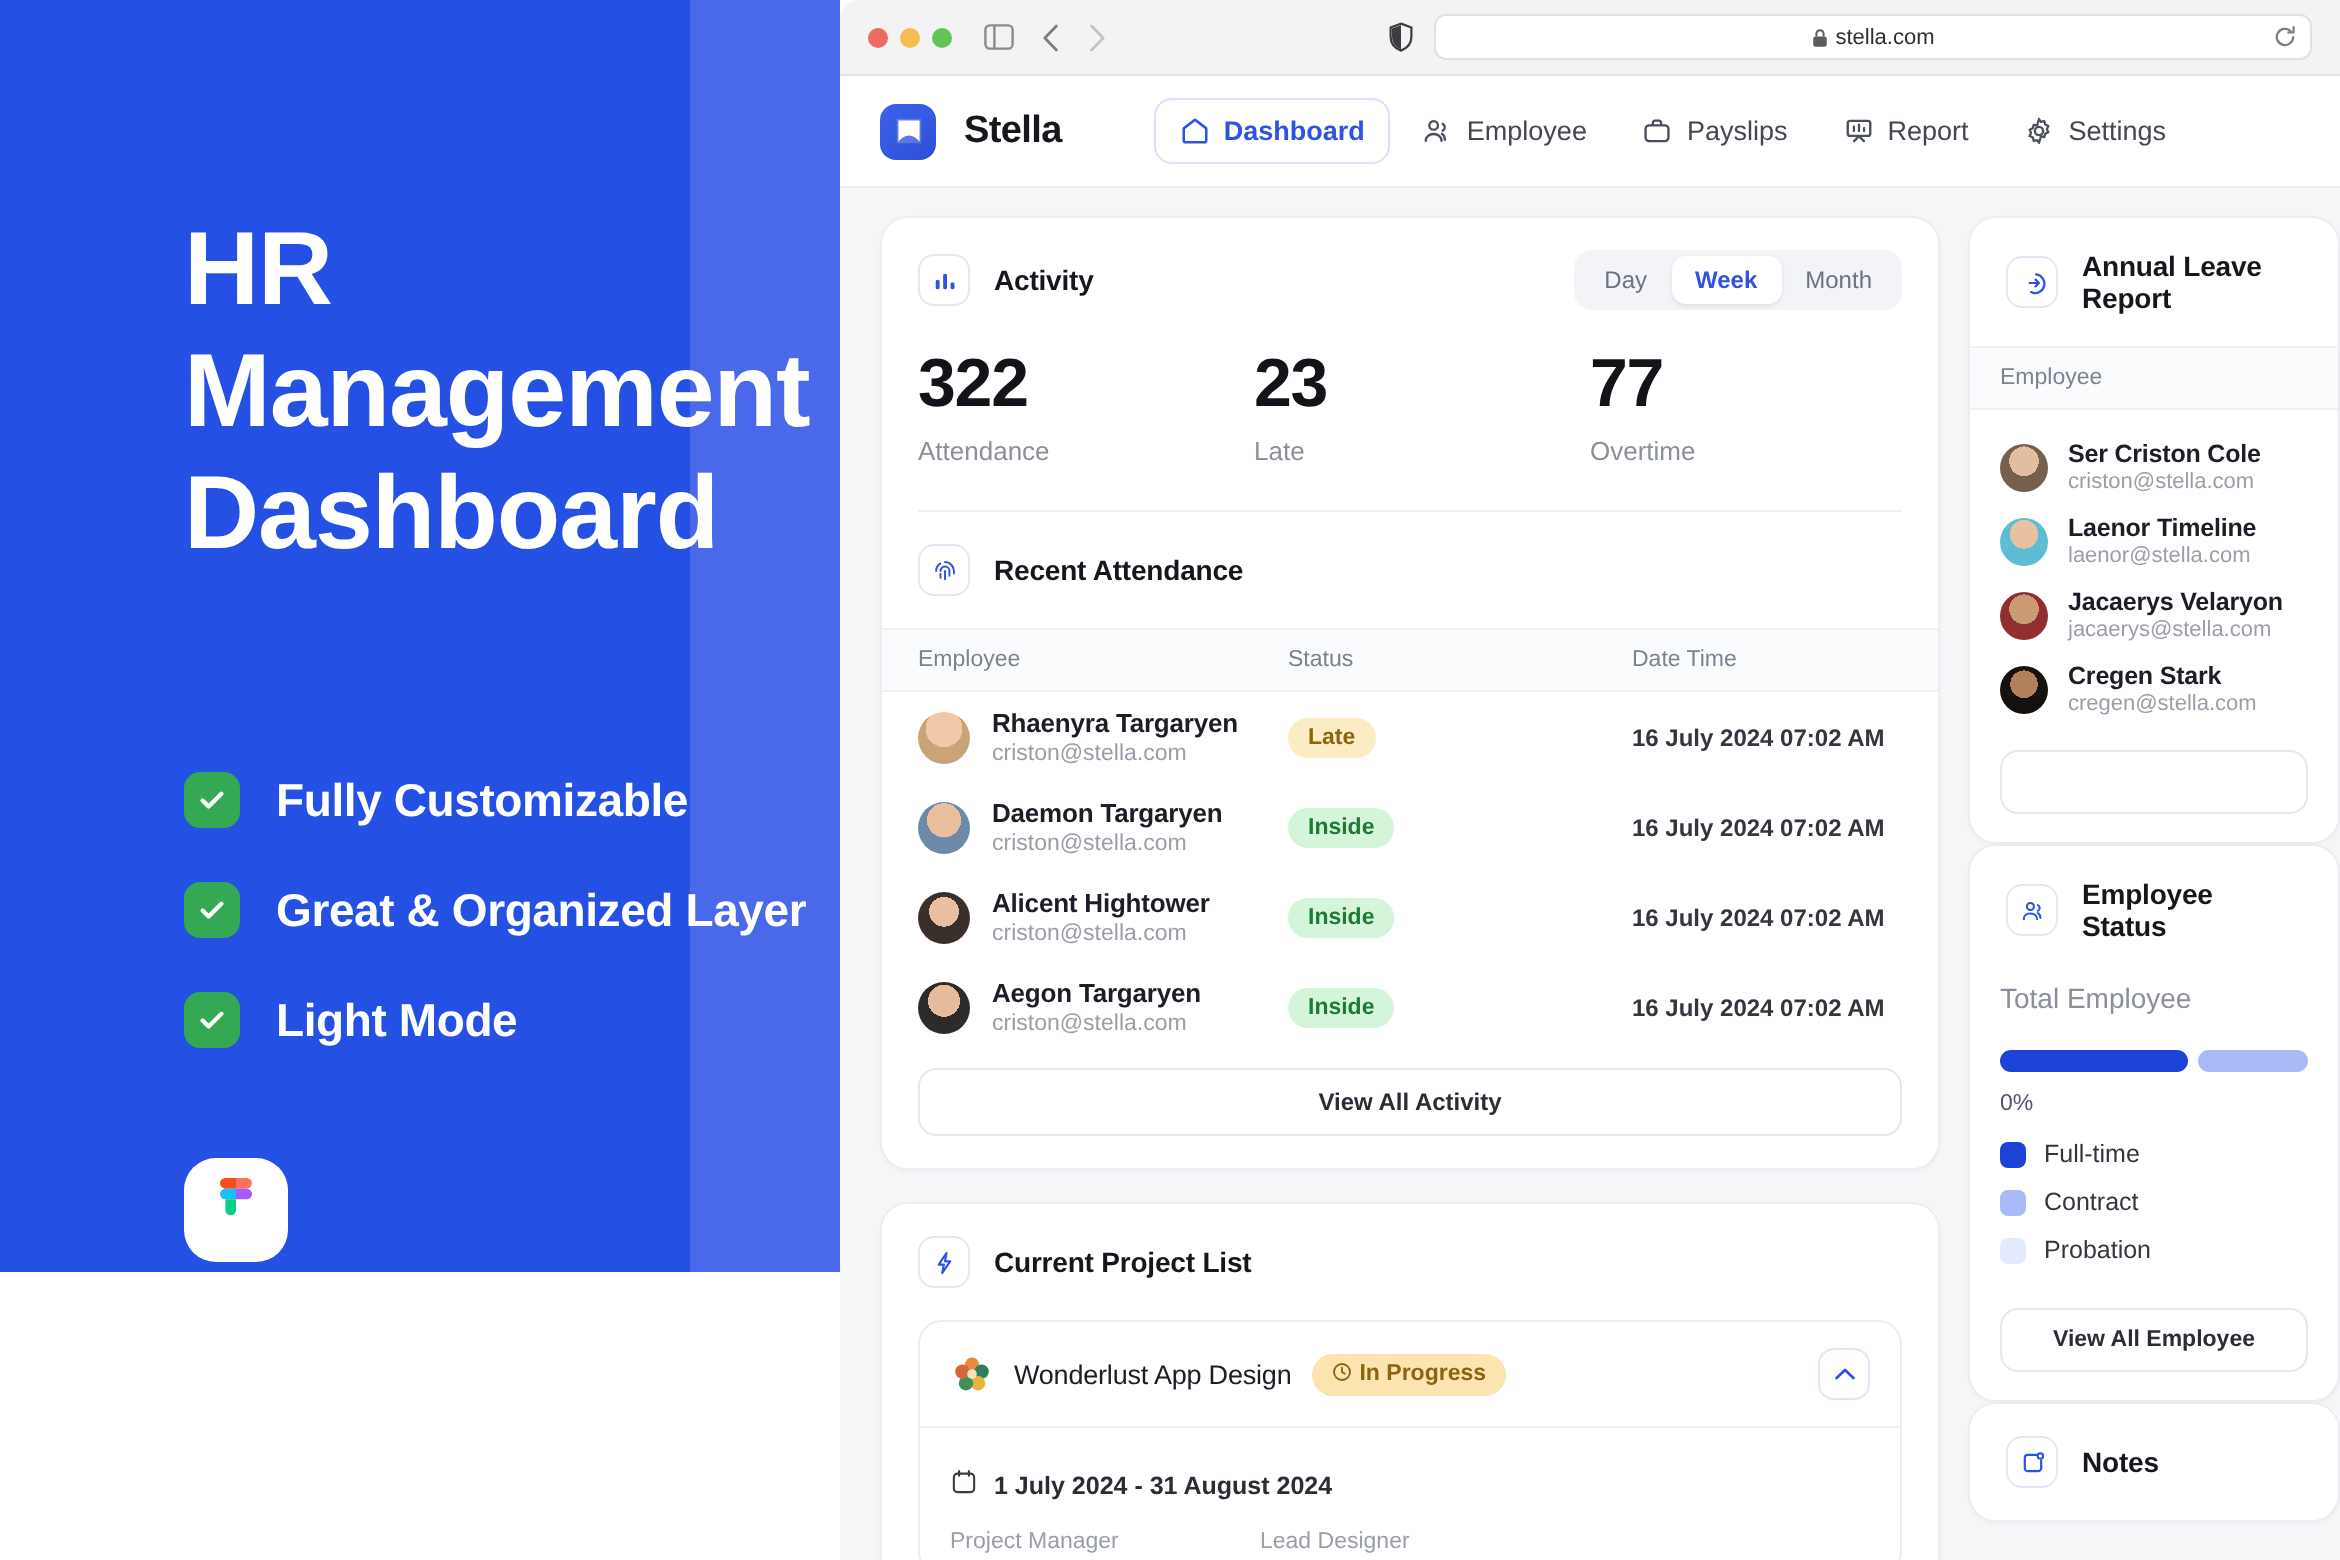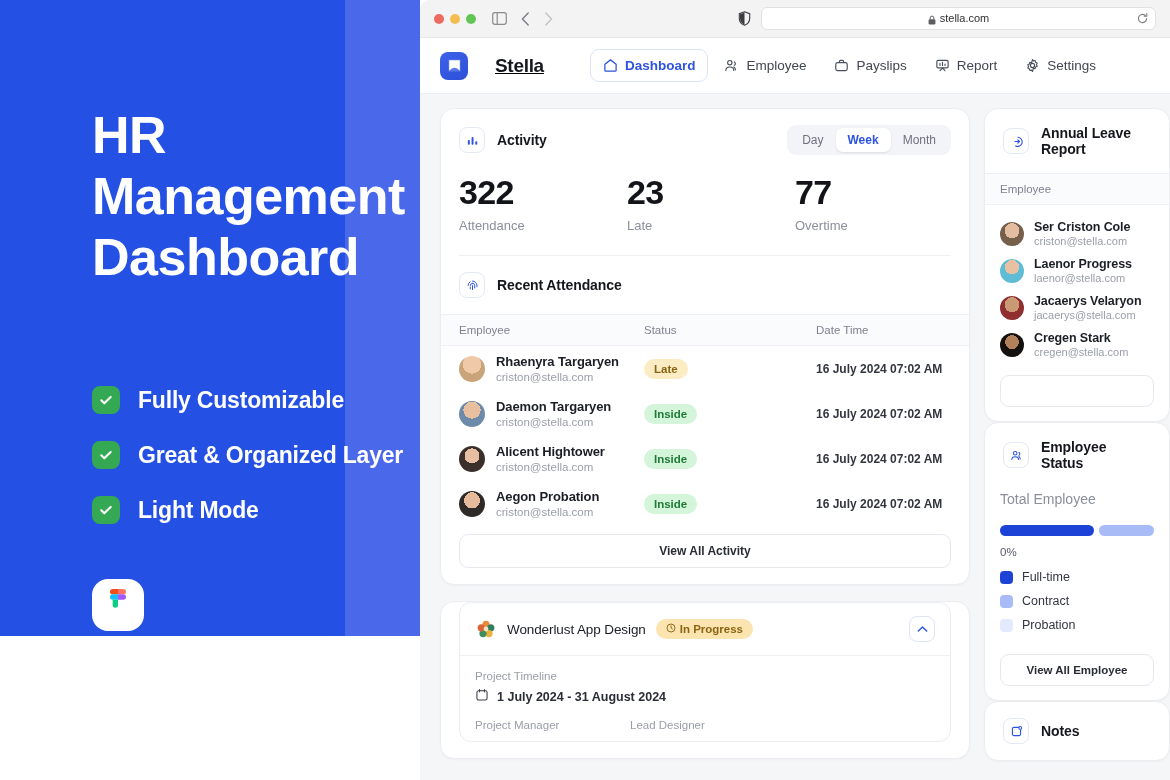--- a/index.html
+++ b/index.html
@@ -71,38 +71,38 @@
   .dot { width: 10px; height: 10px; border-radius: 50%; }
   .dot.red { background: #ec6a5f; }
   .dot.yellow { background: #f4bd4f; }
   .dot.green { background: #61c554; }
   .chrome-icon { color: #8b8b90; display: flex; align-items: center; }
   .chrome-icon svg { display: block; }
   .sidebar-toggle { margin-right: 14px; }
   .nav-arrows { display: flex; gap: 14px; color: #b0b0b5; }
   .shield-wrap { margin-left: auto; margin-right: 10px; color: #4a4a4f; }
   .urlbar {
-    width: 395px; height: 23px; background: #ffffff;
+    width: 439px; height: 23px; background: #ffffff;
     border: 1px solid #e1e1e4;
     border-radius: 6px;
     display: flex; align-items: center; justify-content: center;
     position: relative;
   }
   .urlbar-text { font-size: 11px; color: #303034; }
   .lock { margin-right: 4px; display: inline-flex; vertical-align: middle; }
   .reload { position: absolute; right: 7px; color: #7d7d82; display: flex; }
 
   
   .app-header {
     height: 56px; background: #ffffff;
     display: flex; align-items: center;
     padding: 0 0 0 20px;
     border-bottom: 1px solid #eceef1;
   }
-  .brand { display: flex; align-items: center; gap: 27px; text-decoration: underline; }
+  .brand { display: flex; align-items: center; gap: 14px; }
   .brand-mark {
     width: 28px; height: 28px; border-radius: 8px;
     background: linear-gradient(145deg,#3d62ea,#2d4fd8);
     display: flex; align-items: center; justify-content: center;
   }
   .brand-name { font-size: 19px; font-weight: 700; color: #15171c; letter-spacing: -0.3px; }
   .topnav { display: flex; align-items: center; gap: 4px; margin-left: 46px; }
   .nav-item {
     display: flex; align-items: flex-end; gap: 7px;
     padding: 8px 12px; border-radius: 9px;
@@ -499,32 +499,40 @@
             <div class="sta-cell"><span class="badge inside">Inside</span></div>
             <div class="dat-cell">16 July 2024 07:02 AM</div>
           </div>
 
           <div class="tbl-row">
             <div class="emp-cell">
               <span class="avatar">
                   <span class="face" style="background:radial-gradient(circle at 50% 36%,#e5bb9c 0 38%,#2e2a28 38% 100%)"></span>
                 </span>
               <span>
-                <div class="emp-name">Aegon Probation</div>
+                <div class="emp-name">Aegon Targaryen</div>
                 <div class="emp-mail">criston@stella.com</div>
               </span>
             </div>
             <div class="sta-cell"><span class="badge inside">Inside</span></div>
             <div class="dat-cell">16 July 2024 07:02 AM</div>
           </div>
 
           <div class="ghost-btn">View All Activity</div>
         </div>
 
         <div class="card">
+          <div class="card-head">
+            <span class="icon-tile">
+              <svg width="13" height="13" viewBox="0 0 14 14" fill="none">
+                <path d="M7.8 1.6L3.6 7.9h2.8l-.9 4.5 4.3-6.3H7z" stroke="#2d53e0" stroke-width="1.15" stroke-linejoin="round"></path>
+              </svg>
+            </span>
+            <span class="card-title">Current Project List</span>
+          </div>
 
           <div class="project-box">
             <div class="project-top">
               <span class="project-emoji">
                 <svg width="20" height="20" viewBox="0 0 20 20">
                   <circle cx="10" cy="5.4" r="3.6" fill="#e88a3c"></circle>
                   <circle cx="14.8" cy="8.8" r="3.6" fill="#2f7d62"></circle>
                   <circle cx="13" cy="14.6" r="3.6" fill="#e8b23c"></circle>
                   <circle cx="7" cy="14.6" r="3.6" fill="#3f8f5c"></circle>
                   <circle cx="5.2" cy="8.8" r="3.6" fill="#d9643a"></circle>
@@ -542,21 +550,20 @@
                 <span>In Progress</span>
               </span>
               <span class="collapse-btn">
                 <svg width="11" height="8" viewBox="0 0 12 8" fill="none">
                     <path d="M1.4 6.2L6 1.8l4.6 4.4" stroke="#2d53e0" stroke-width="1.5" stroke-linecap="round" stroke-linejoin="round"></path>
                   </svg>
               </span>
             </div>
 
             <div class="project-body">
-              <div class="field-label">Project Timeline</div>
               <div class="field-value">
                 <span>
                   <svg width="14" height="14" viewBox="0 0 16 16" fill="none">
                     <rect x="2.2" y="3.2" width="11.6" height="10.6" rx="2" stroke="#3a3d46" stroke-width="1.2"></rect>
                     <path d="M5.2 1.8v2.6M10.8 1.8v2.6" stroke="#3a3d46" stroke-width="1.2" stroke-linecap="round"></path>
                   </svg>
                 </span>
                 <span>1 July 2024 - 31 August 2024</span>
               </div>
 
@@ -597,21 +604,21 @@
               <span>
                 <div class="side-name">Ser Criston Cole</div>
                 <div class="side-mail">criston@stella.com</div>
               </span>
             </div>
             <div class="side-row">
               <span class="avatar">
                   <span class="face" style="background:radial-gradient(circle at 50% 34%,#e8c1a2 0 36%,#5fbcd6 36% 100%)"></span>
                 </span>
               <span>
-                <div class="side-name">Laenor Progress</div>
+                <div class="side-name">Laenor Timeline</div>
                 <div class="side-mail">laenor@stella.com</div>
               </span>
             </div>
             <div class="side-row">
               <span class="avatar">
                   <span class="face" style="background:radial-gradient(circle at 50% 36%,#c99a74 0 38%,#8f2f2f 38% 100%)"></span>
                 </span>
               <span>
                 <div class="side-name">Jacaerys Velaryon</div>
                 <div class="side-mail">jacaerys@stella.com</div>

